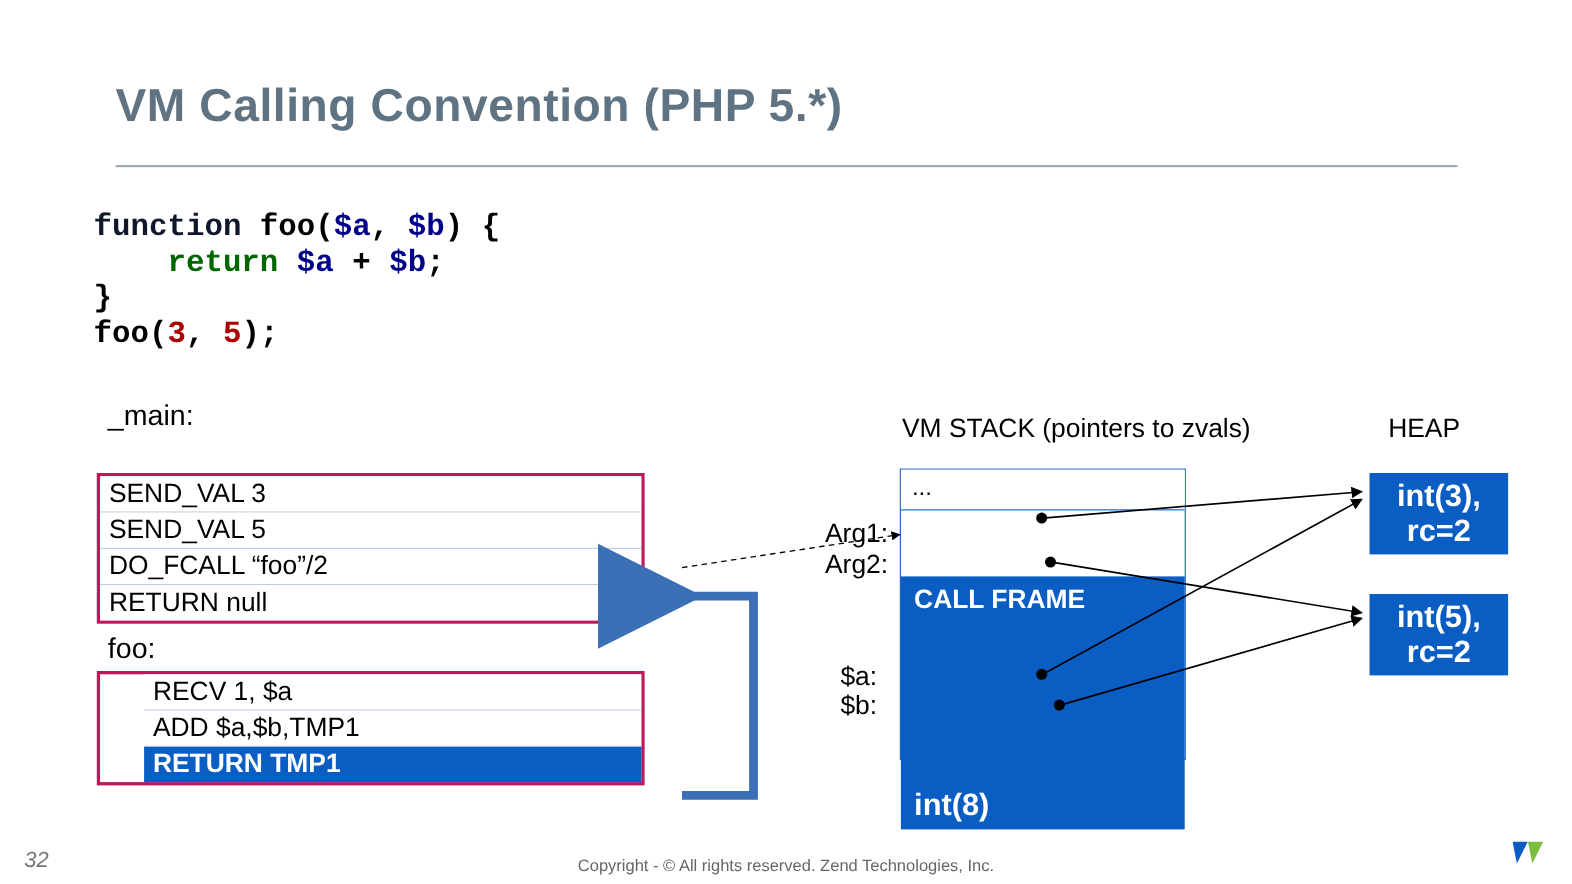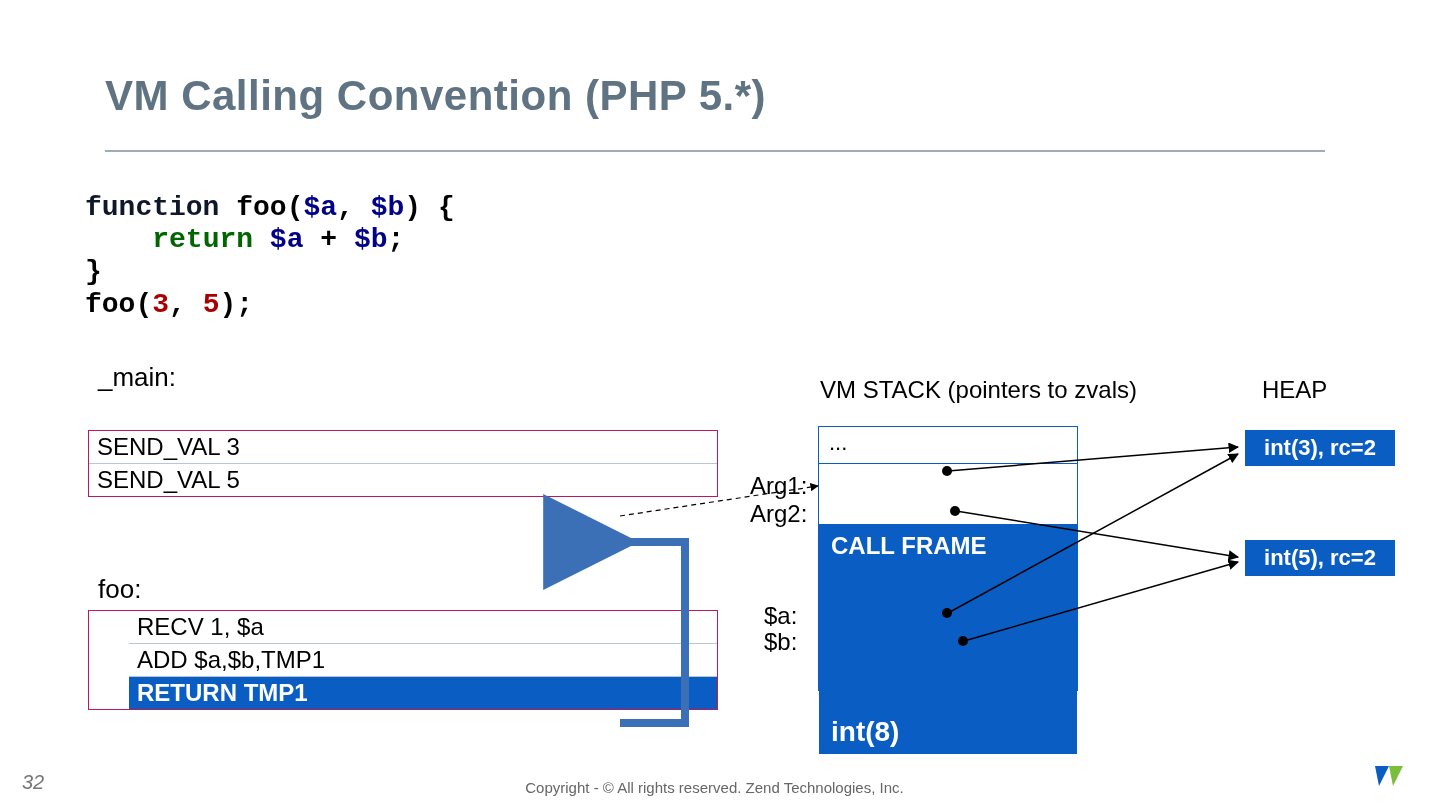--- a/index.html
+++ b/index.html
@@ -48,22 +48,22 @@
   .label {
     position: absolute;
     font-size: 26px;
     color: #000;
   }
   .section-label { font-size: 26px; }
 
   .op-table {
     position: absolute;
     left: 88px;
-    width: 630px;
-    border: 1px solid #be185d;
+    width: 498px;
+    border: 3px solid #be185d;
     box-sizing: border-box;
   }
   .op-table.main { top: 430px; }
   .op-table.foo  { top: 610px; padding-left: 40px; }
   .op-row {
     border-bottom: 1px solid #b7c6dd;
     padding: 2px 8px;
     font-size: 24px;
     background: #fff;
   }
@@ -111,25 +111,25 @@
     position: absolute;
     bottom: 6px;
     left: 12px;
     font-weight: bold;
     font-size: 28px;
   }
 
   .heap-box {
     position: absolute;
     left: 1245px;
-    width: 150px;
+    width: 126px;
     background: #0a5dc2;
     color: #fff;
     font-weight: bold;
-    font-size: 22px;
+    font-size: 28px;
     text-align: center;
     padding: 5px 4px;
     box-sizing: border-box;
   }
   .heap-box.one { top: 430px; }
   .heap-box.two { top: 540px; }
 
   .dot {
     position: absolute;
     width: 10px; height: 10px;
@@ -175,20 +175,22 @@
 <div class="code-block"><span class="kw">function </span><span class="fn">foo</span><span class="pun">(</span><span class="var">$a</span><span class="pun">, </span><span class="var">$b</span><span class="pun">) {</span>
 <span>    </span><span class="ret">return </span><span class="var">$a</span><span class="pun"> + </span><span class="var">$b</span><span class="pun">;</span>
 <span class="pun">}</span>
 <span class="fn">foo</span><span class="pun">(</span><span class="num">3</span><span class="pun">, </span><span class="num">5</span><span class="pun">);</span></div>
 
 <div class="label section-label" style="left:98px; top:362px;">_main:</div>
 
 <div class="op-table main">
   <div class="op-row">SEND_VAL 3</div>
   <div class="op-row">SEND_VAL 5</div>
+  <div class="op-row">DO_FCALL  “foo”/2</div>
+  <div class="op-row">RETURN null</div>
 </div>
 
 <div class="label section-label" style="left:98px; top:574px;">foo:</div>
 
 <div class="op-table foo">
   <div class="op-row">RECV 1, $a</div>
   <div class="op-row">ADD $a,$b,TMP1</div>
   <div class="op-row active">RETURN TMP1</div>
 </div>
 

